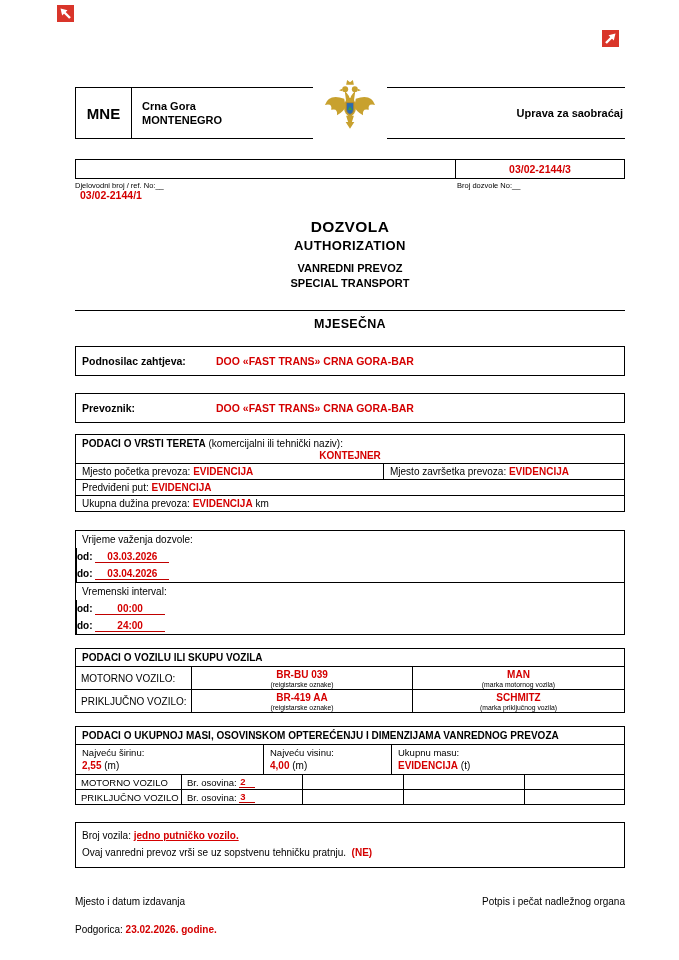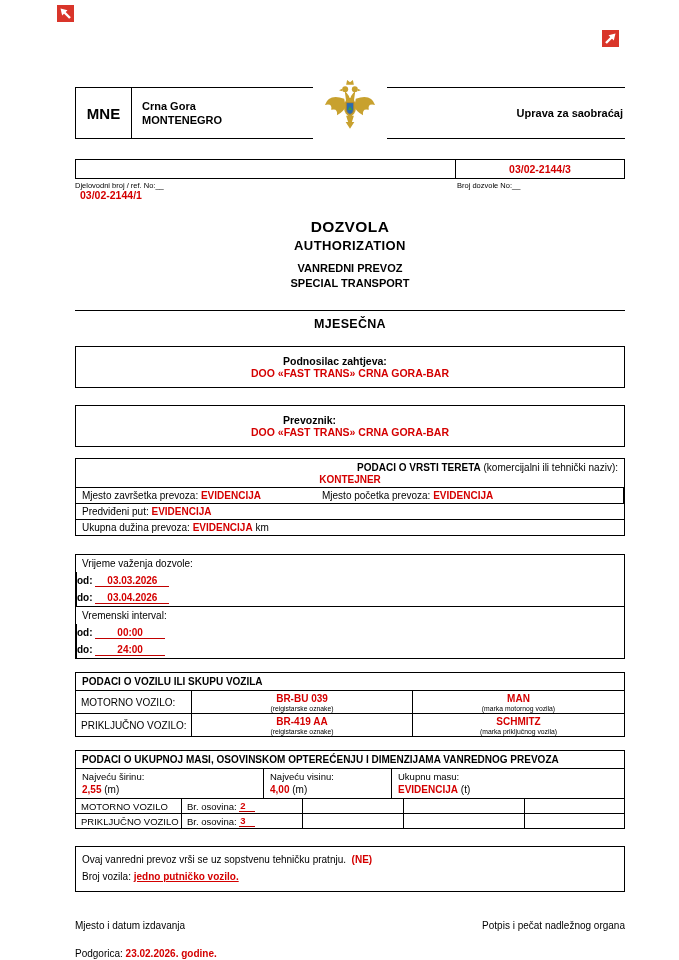--- a/index.html
+++ b/index.html
@@ -40,27 +40,27 @@
   .t1{font-size:15.5px;font-weight:bold;letter-spacing:0.4px;}
   .t2{font-size:13px;font-weight:bold;letter-spacing:0.4px;margin-top:2px;}
   .t3{font-size:11px;font-weight:bold;margin-top:9px;}
   .t4{font-size:11px;font-weight:bold;margin-top:3px;}
   .rule{border-top:1.6px solid #000;margin-top:21px;}
   .mjesecna{text-align:center;font-weight:bold;font-size:12.5px;margin-top:6px;letter-spacing:0.3px;}
 
   .box{border:1.3px solid #000;}
 
   
-  .party{margin-top:15px;display:flex;align-items:center;padding:8px 6px;font-size:10.5px;flex-direction:column;}
+  .party{margin-top:15px;display:flex;align-items:center;padding:8px 6px;font-size:10.5px;}
   .party .plabel{width:134px;font-weight:bold;}
   .party2{margin-top:17px;}
 
   
   .cargo{margin-top:11px;font-size:10px;}
-  .cargo-head{padding:3px 6px 0 6px;text-align:right;}
+  .cargo-head{padding:3px 6px 0 6px;}
   .cargo-name{text-align:center;padding:1px 0 2px 0;}
   .cargo-row{display:flex;border-top:1px solid #000;}
   .cargo-cell{padding:2px 6px;}
   .cargo-cell.first{width:295px;border-right:1px solid #000;}
   .cargo-cell.rest{flex:1;}
   .cargo-line{border-top:1px solid #000;padding:2px 6px;}
 
   
   .validity{margin-top:18px;font-size:10px;}
   .vrow{display:flex;flex-direction:column;}
@@ -176,26 +176,26 @@
       <span class="red">DOO «FAST TRANS» CRNA GORA-BAR</span>
     </div>
 
     <div class="box cargo">
       <div class="cargo-head">
         <span class="b">PODACI O VRSTI TERETA</span>
         <span>(komercijalni ili tehnički naziv):</span>
       </div>
       <div class="cargo-name red">KONTEJNER</div>
       <div class="cargo-row">
+        <div class="cargo-cell first">
+          <span>Mjesto početka prevoza:</span>
+          <span class="red">EVIDENCIJA</span>
+        </div>
         <div class="cargo-cell rest">
           <span>Mjesto završetka prevoza:</span>
-          <span class="red">EVIDENCIJA</span>
-        </div>
-        <div class="cargo-cell first">
-          <span>Mjesto početka prevoza:</span>
           <span class="red">EVIDENCIJA</span>
         </div>
       </div>
       <div class="cargo-line">
         <span>Predviđeni put:</span>
         <span class="red">EVIDENCIJA</span>
       </div>
       <div class="cargo-line">
         <span>Ukupna dužina prevoza:</span>
         <span class="red">EVIDENCIJA</span>
@@ -294,26 +294,26 @@
           <span>Br. osovina:</span>&nbsp;<span class="red u-num">3</span>
         </div>
         <div class="ax ax3"></div>
         <div class="ax ax4"></div>
         <div class="ax ax5"></div>
       </div>
     </div>
 
     <div class="box escort">
       <div>
+        <span>Broj vozila:</span>
+        <span class="red u-text">jedno putničko vozilo.</span>
+      </div>
+      <div>
         <span>Ovaj vanredni prevoz vrši se uz sopstvenu tehničku pratnju.</span>&nbsp;
         <span class="red">(NE)</span>
-      </div>
-      <div>
-        <span>Broj vozila:</span>
-        <span class="red u-text">jedno putničko vozilo.</span>
       </div>
     </div>
 
     <div class="footer">
       <span>Mjesto i datum izdavanja</span>
       <span>Potpis i pečat nadležnog organa</span>
     </div>
     <div class="placeline">
       <span>Podgorica:</span>
       <span class="red">23.02.2026. godine.</span>

